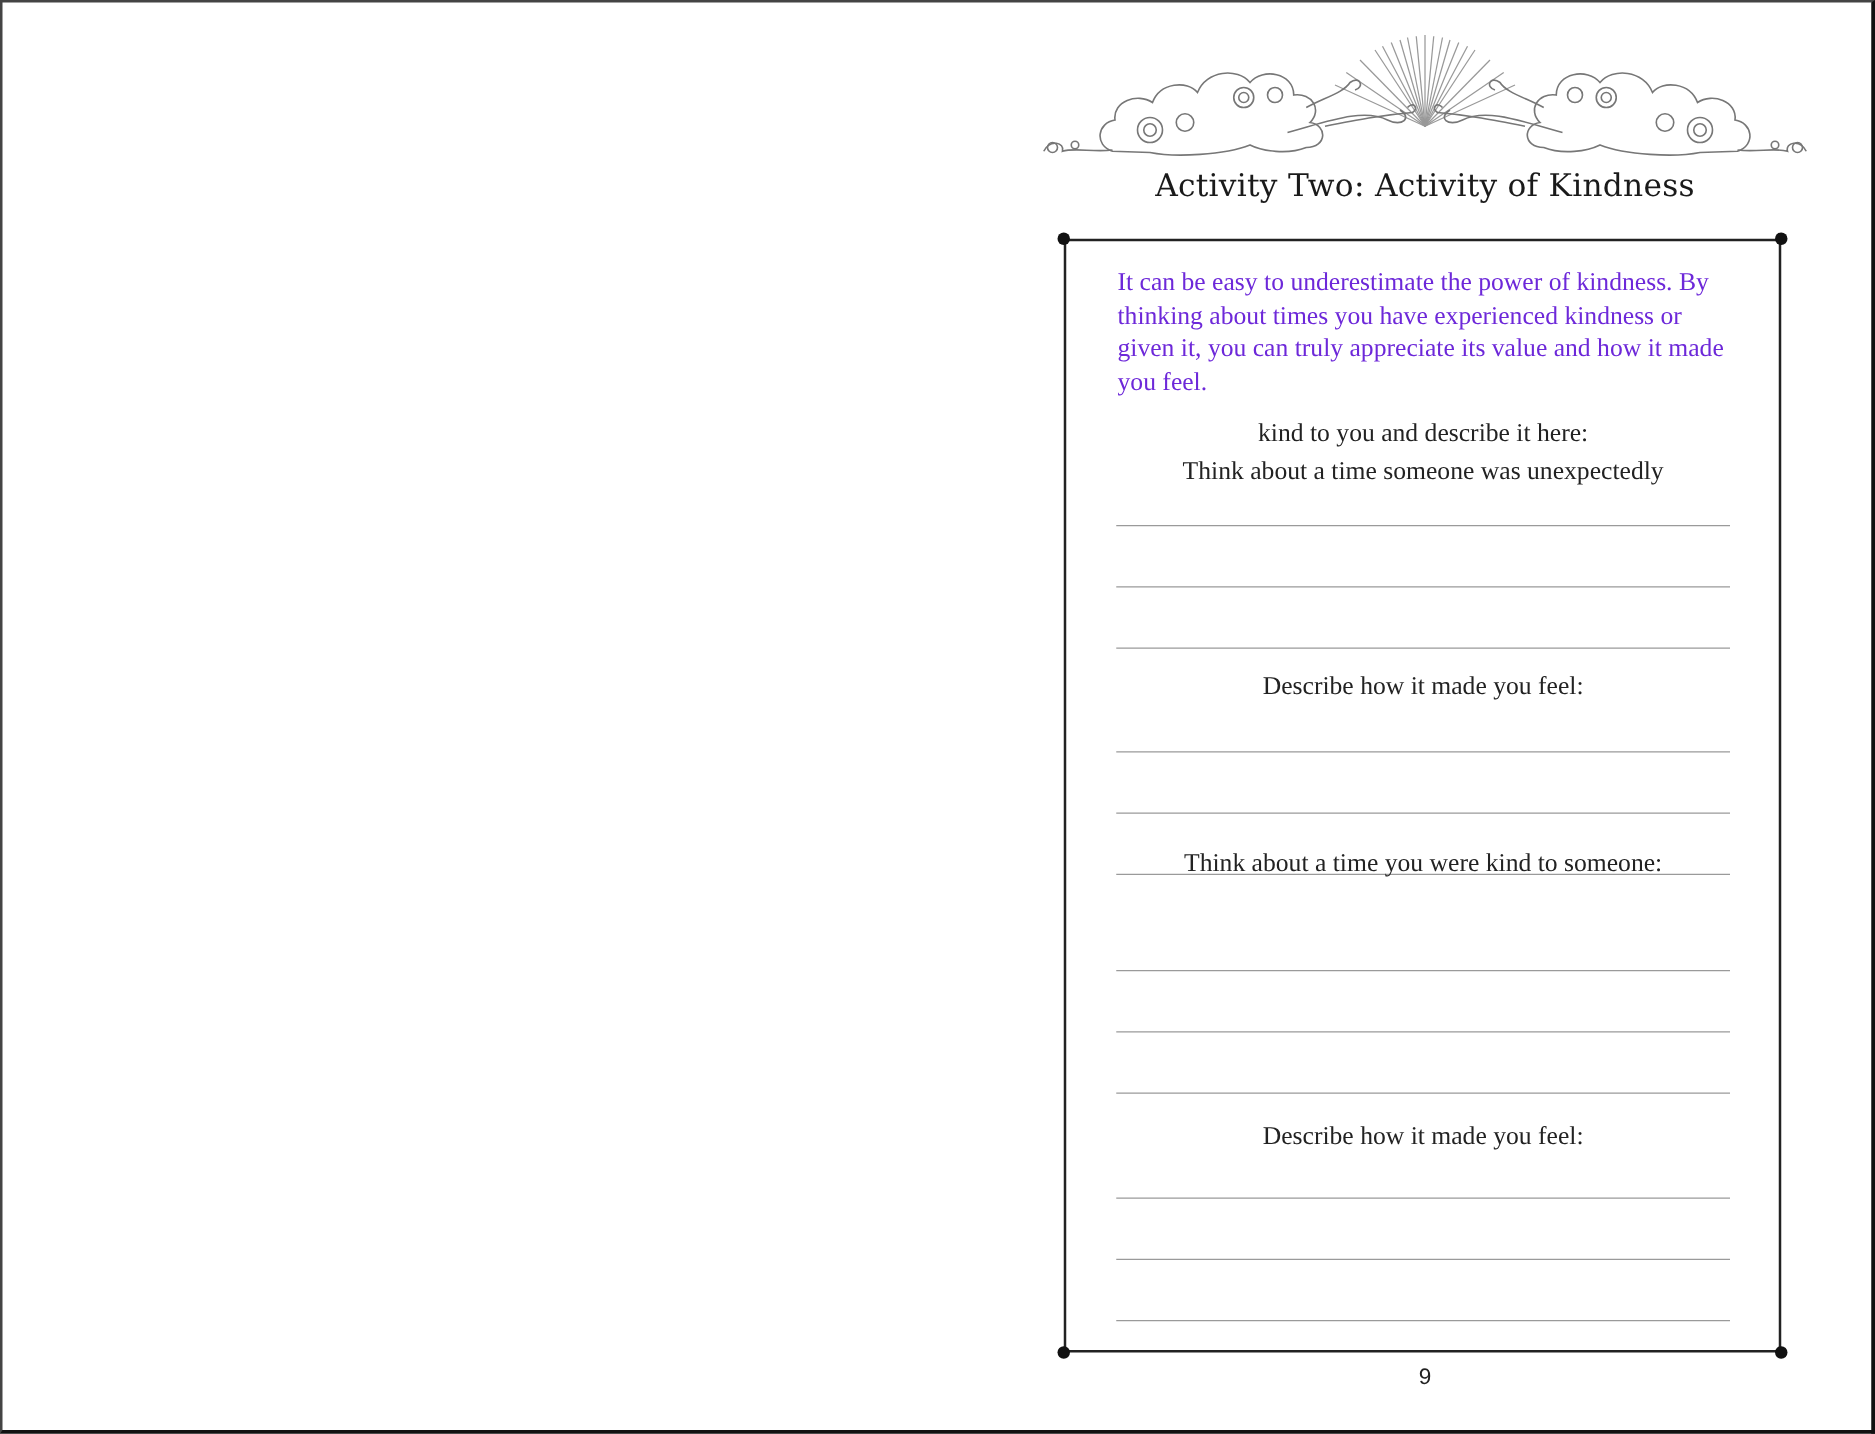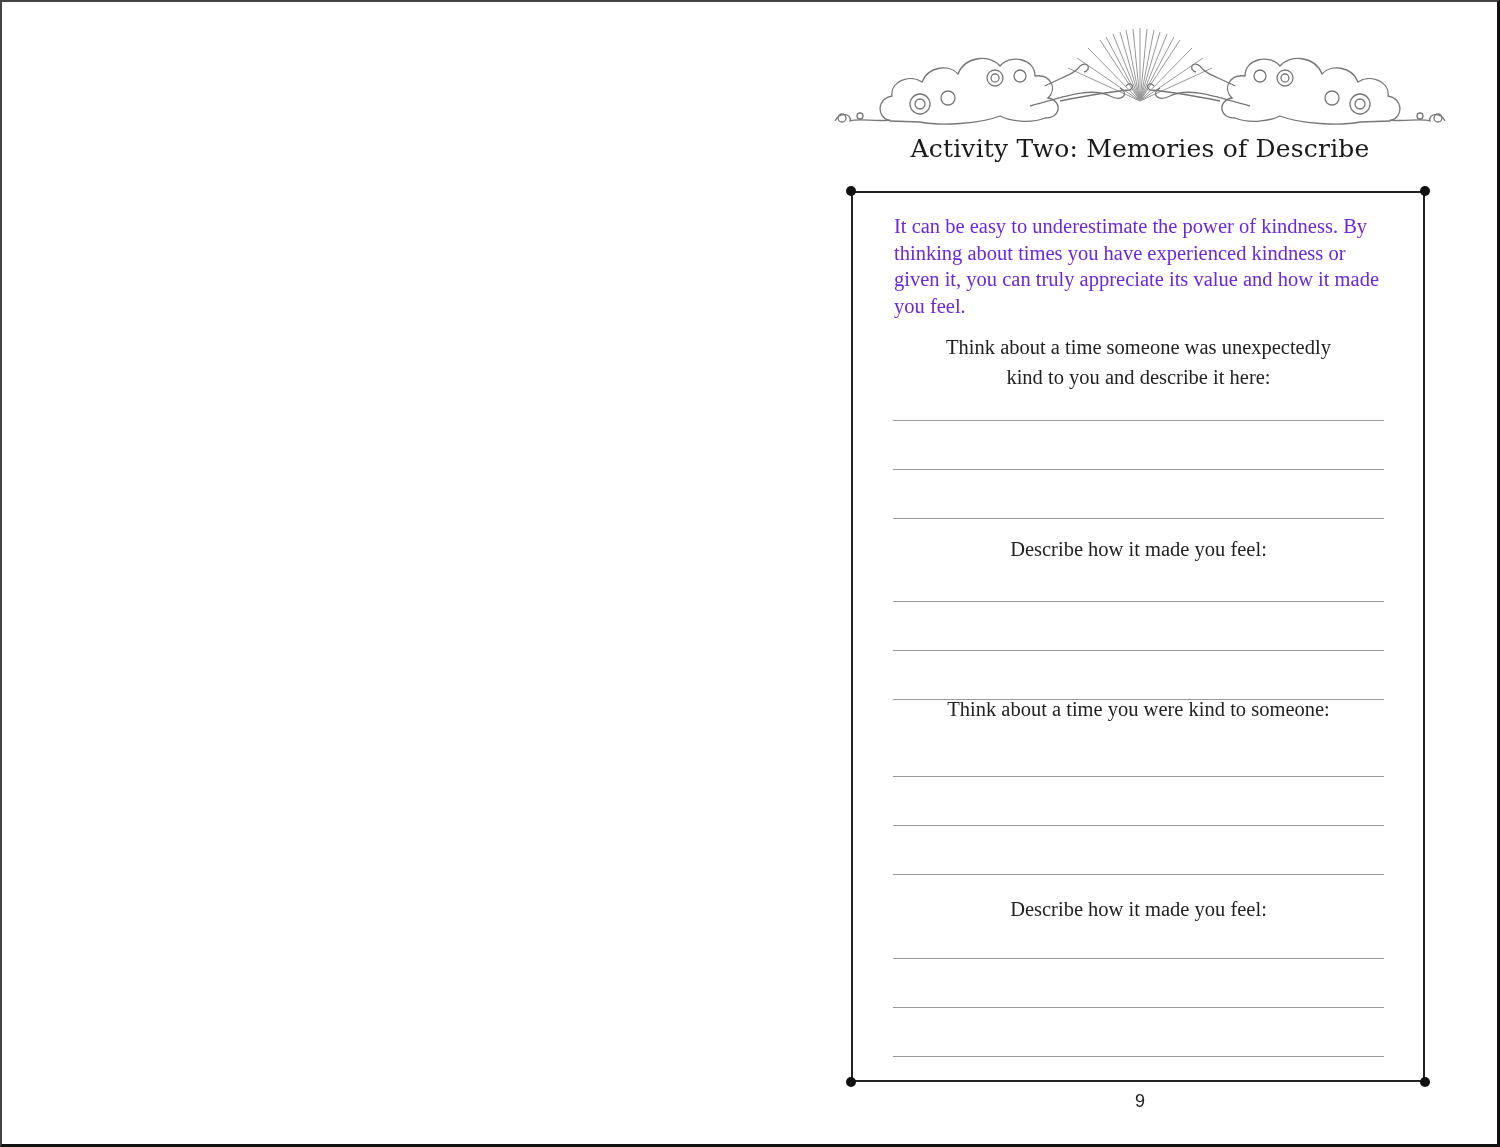--- a/index.html
+++ b/index.html
@@ -95,44 +95,44 @@
     <circle cx="190" cy="50" r="6"></circle>
     <path d="M5 95 C10 85 22 88 20 95 C30 92 45 96 60 94"></path>
     <circle cx="12" cy="92" r="4"></circle>
       <circle cx="30" cy="90" r="3"></circle>
     <path d="M200 80 C230 72 260 60 280 70 C292 76 300 68 290 62"></path>
     <path d="M215 60 C230 52 245 48 250 40 C258 34 262 44 254 46"></path>
     <path d="M230 75 C255 70 275 66 300 64 C306 60 300 55 296 60"></path>
   </g>
 </svg>
 
-<div class="title">Activity Two: Memories of Describe</div>
+<div class="title">Activity Two: Activity of Kindness</div>
 
 <div class="frame"></div>
 <div class="dot" style="left:846px; top:186px;"></div>
 <div class="dot" style="left:1420px; top:186px;"></div>
 <div class="dot" style="left:846px; top:1077px;"></div>
 <div class="dot" style="left:1420px; top:1077px;"></div>
 
 <div class="intro">It can be easy to underestimate the power of kindness. By thinking about times you have experienced kindness or given it, you can truly appreciate its value and how it made you feel.</div>
 
 <div class="prompt" style="top:332px;">
+  <div>kind to you and describe it here:</div>
   <div>Think about a time someone was unexpectedly</div>
-  <div>kind to you and describe it here:</div>
 </div>
 <div class="write-line" style="top:420px;"></div>
 <div class="write-line" style="top:469px;"></div>
 <div class="write-line" style="top:518px;"></div>
 
 <div class="prompt" style="top:534px;">Describe how it made you feel:</div>
 <div class="write-line" style="top:601px;"></div>
 <div class="write-line" style="top:650px;"></div>
 <div class="write-line" style="top:699px;"></div>
 
-<div class="prompt" style="top:694px;">Think about a time you were kind to someone:</div>
+<div class="prompt" style="top:676px;">Think about a time you were kind to someone:</div>
 <div class="write-line" style="top:776px;"></div>
 <div class="write-line" style="top:825px;"></div>
 <div class="write-line" style="top:874px;"></div>
 
 <div class="prompt" style="top:894px;">Describe how it made you feel:</div>
 <div class="write-line" style="top:958px;"></div>
 <div class="write-line" style="top:1007px;"></div>
 <div class="write-line" style="top:1056px;"></div>
 
 <div class="page-number">9</div>

